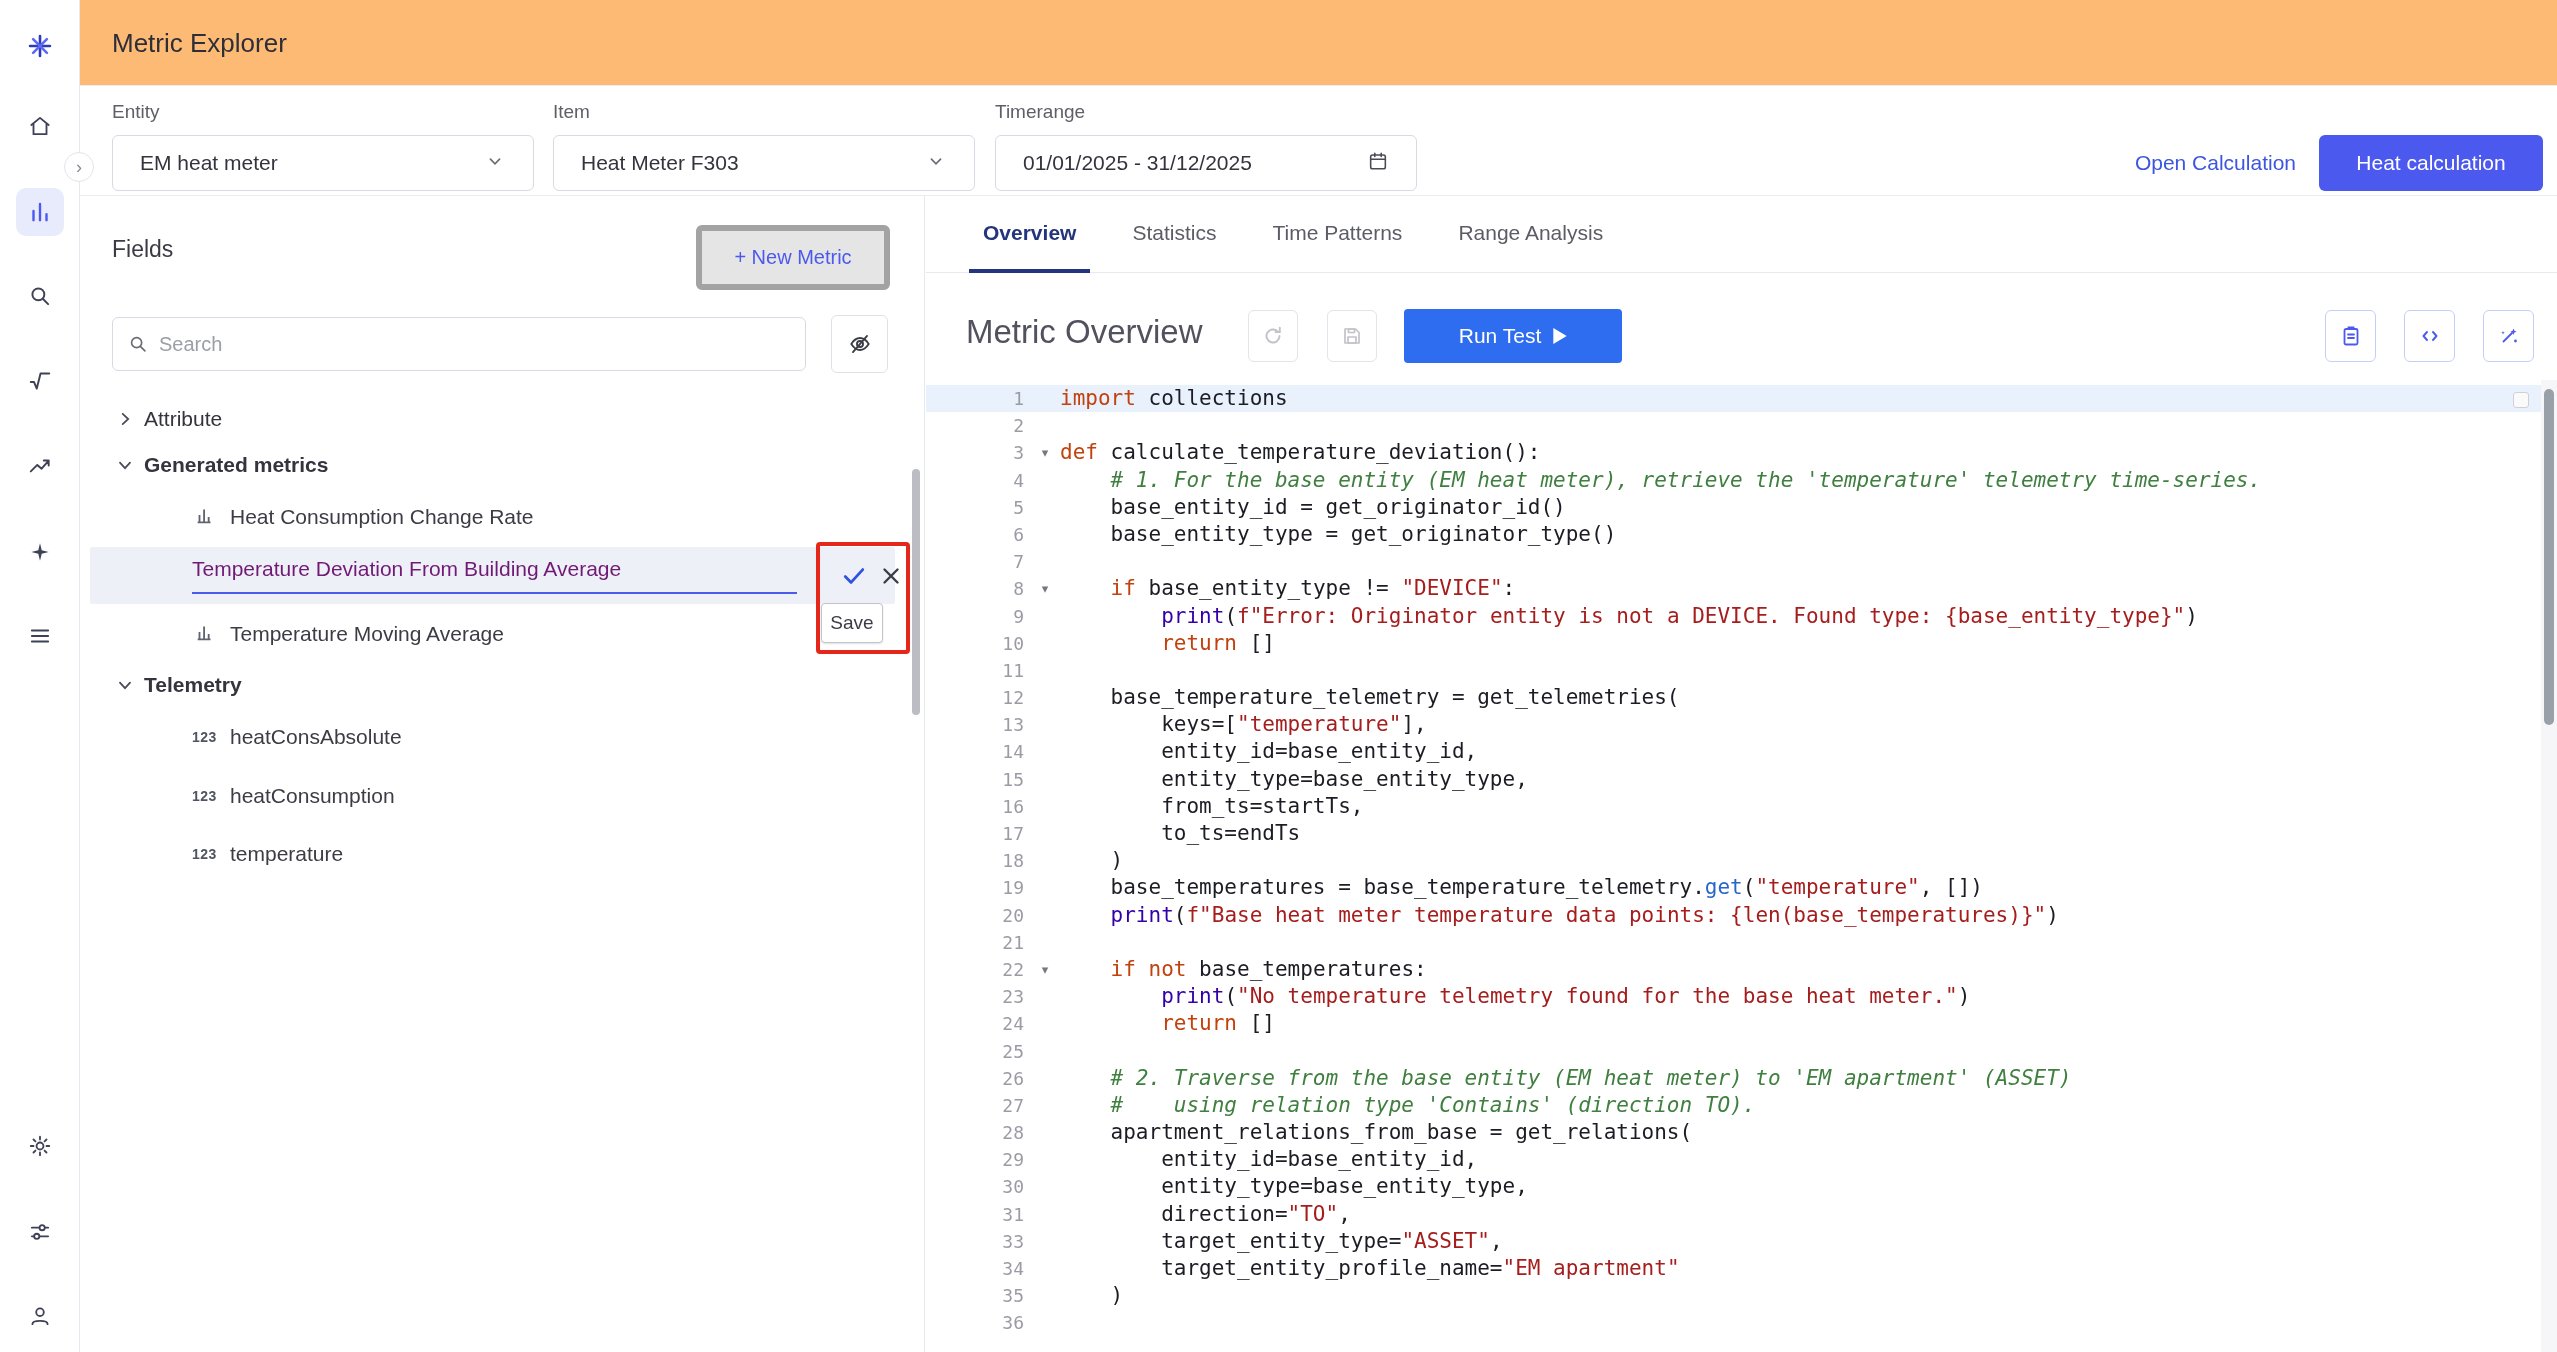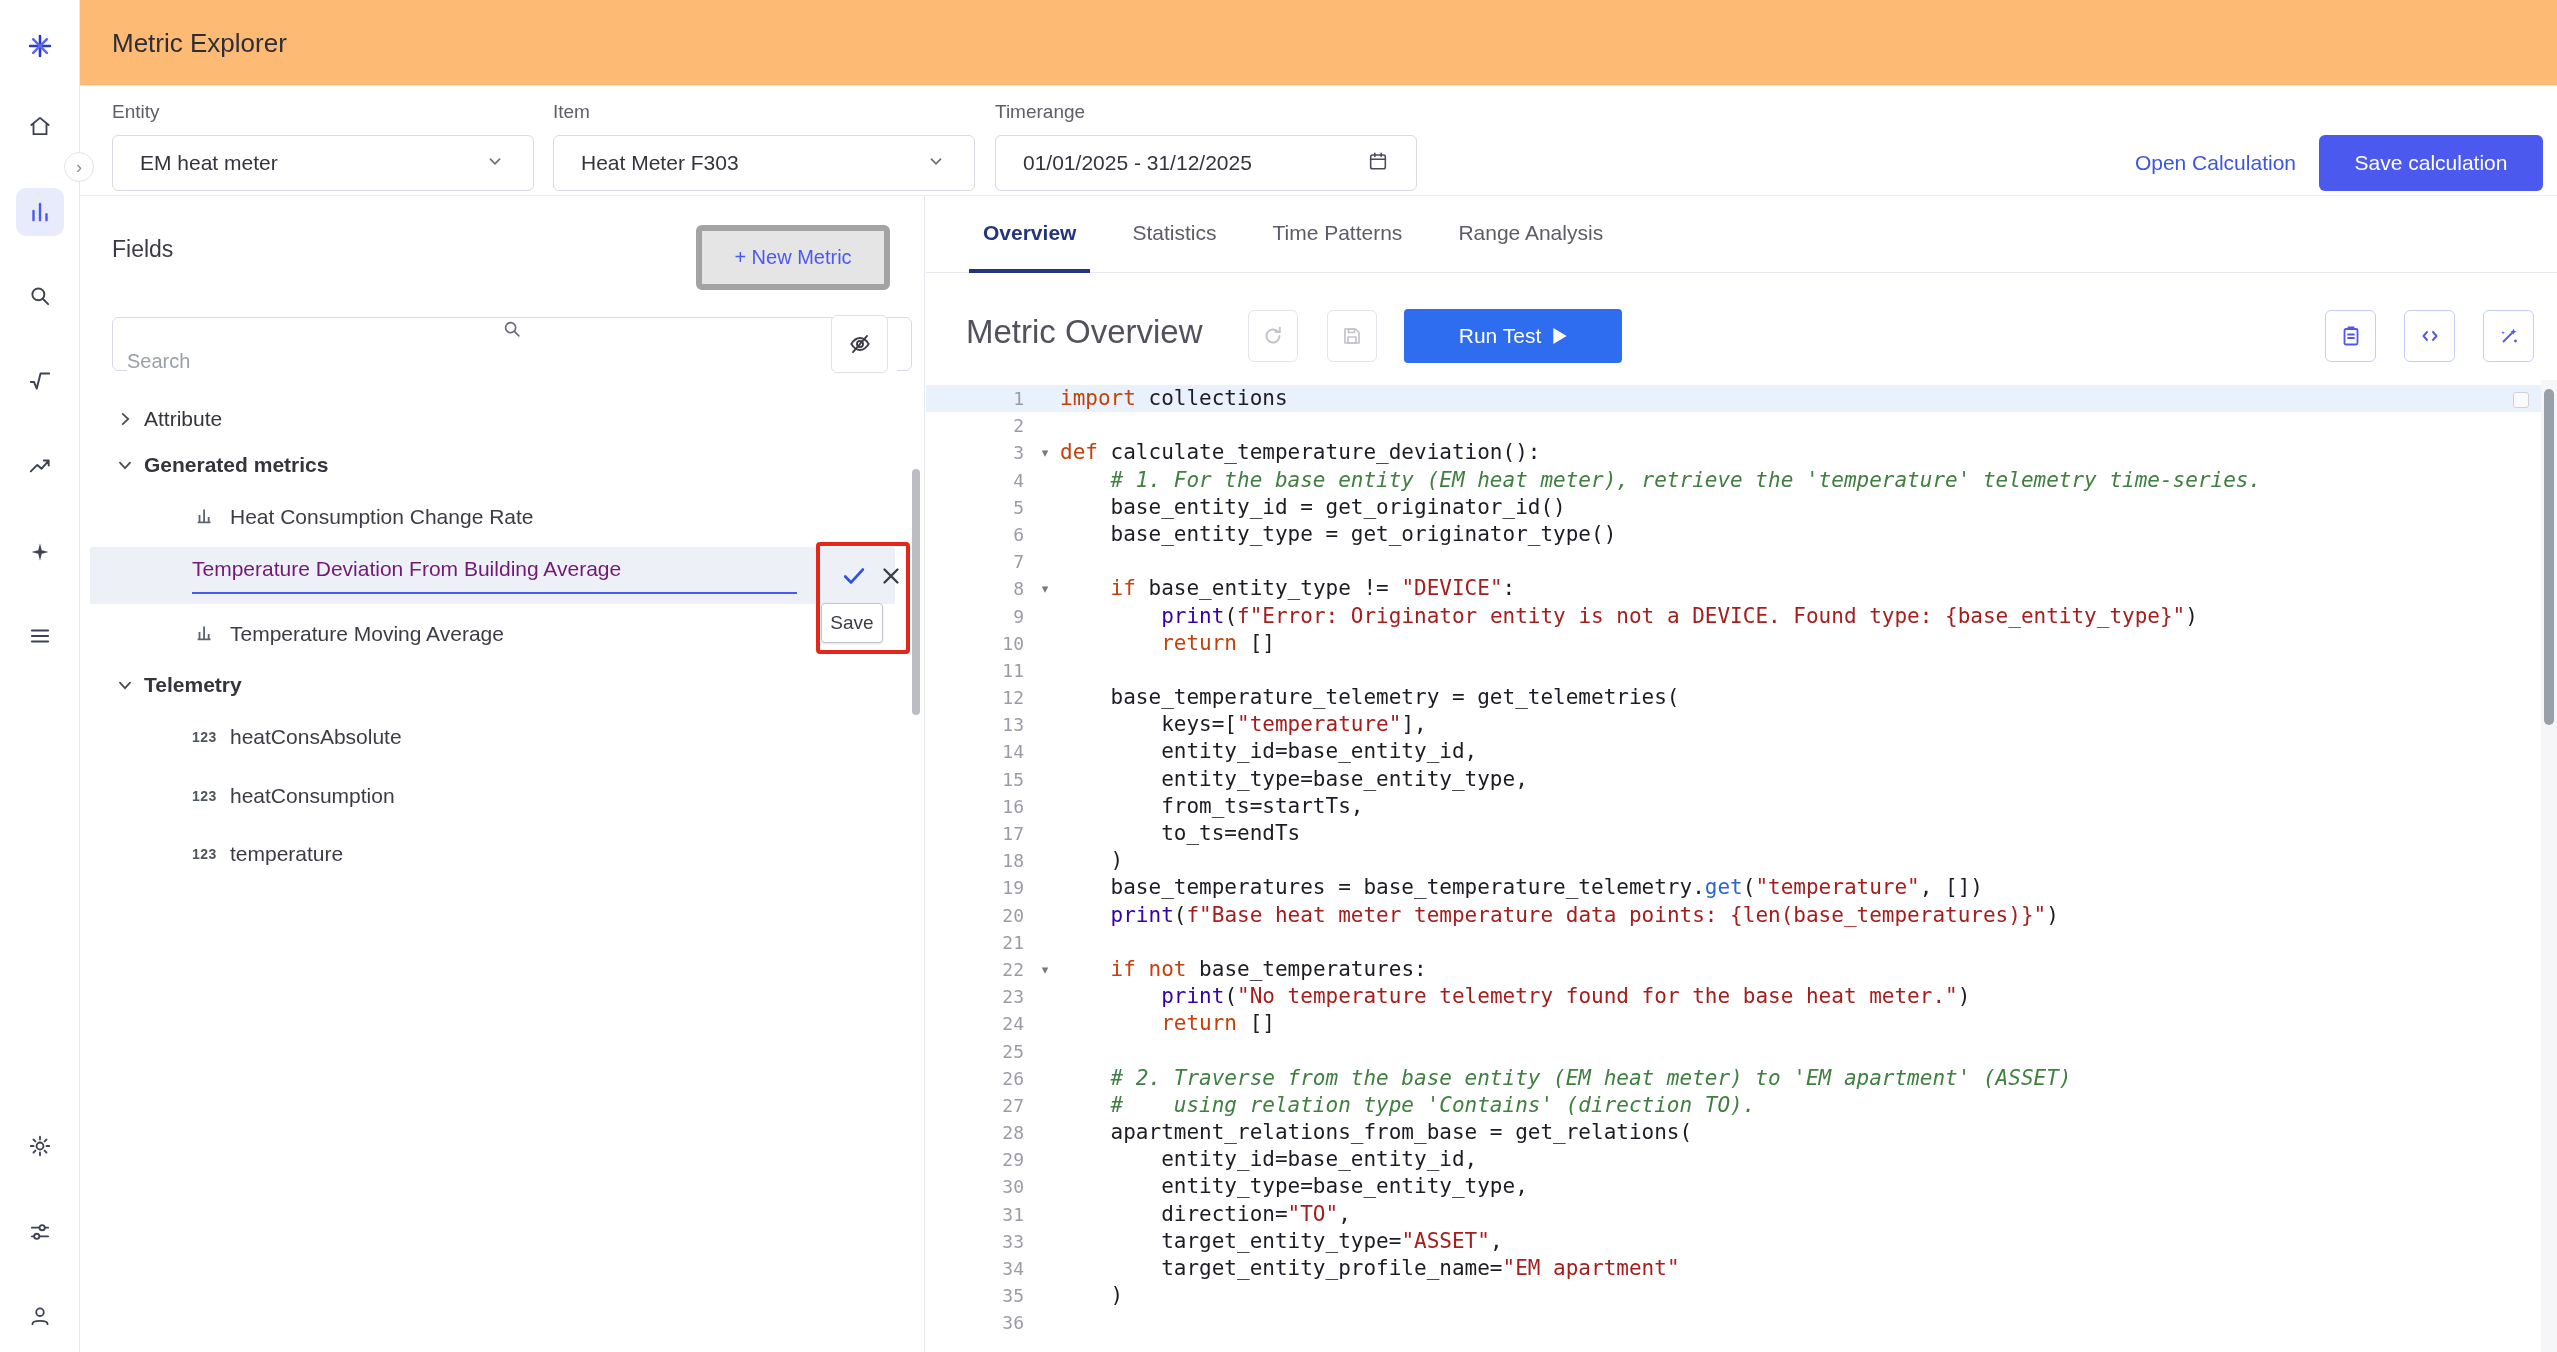--- a/index.html
+++ b/index.html
@@ -34,22 +34,22 @@
   #save-calc { position:absolute; right:14px; top:49px; width:224px; height:56px; background:#4c59ee;
     color:#fff; border:none; border-radius:6px; font-size:21px; font-weight:500; cursor:pointer;
     font-family:"Liberation Sans",sans-serif; }
 
   
   #leftpanel { left:80px; top:196px; width:845px; height:1156px; border-right:1px solid #e7e7ee; background:#fff; }
   #fields-title { position:absolute; left:32px; top:40px; font-size:23px; font-weight:500; color:#3b3b45; }
   #new-metric { position:absolute; left:616px; top:29px; width:194px; height:65px; background:#e5e5e5;
     border:6px solid #a3a3a3; border-radius:6px; color:#4c59ee; font-size:20px; cursor:pointer;
     font-family:"Liberation Sans",sans-serif; }
-  #search-box { position:absolute; left:32px; top:121px; width:800px; height:54px; border:1px solid #d9d9e3;
-    border-radius:6px; display:flex; align-items:center; padding:0 14px; gap:10px;flex-direction:column; }
+  #search-box { position:absolute; left:32px; top:121px; width:694px; height:54px; border:1px solid #d9d9e3;
+    border-radius:6px; display:flex; align-items:center; padding:0 14px; gap:10px; }
   #search-box svg { width:22px; height:22px; color:#6b6b76; flex:0 0 auto; }
   #search-box input { border:none; outline:none; font-size:20px; width:100%; color:#34343e;
     font-family:"Liberation Sans",sans-serif; }
   #search-box input::placeholder { color:#9aa0a6; }
   #hide-btn { position:absolute; left:751px; top:119px; width:57px; height:58px; border:1px solid #e0e0e8;
     border-radius:6px; background:#fff; display:flex; align-items:center; justify-content:center; cursor:pointer; color:#3c3c46; }
   #hide-btn svg { width:26px; height:26px; }
 
   .tree-row { position:absolute; left:0; width:845px; height:48px; display:flex; align-items:center; cursor:pointer; }
   .tree-row .chev { position:absolute; left:34px; width:22px; height:22px; color:#4a4a55; }
@@ -206,21 +206,21 @@
     </div>
     <div class="f-label" style="left:915px">Timerange</div>
     <div class="f-select" style="left:915px; width:422px">
       <span>01/01/2025 - 31/12/2025</span>
       <span class="chev"><svg viewBox="0 0 24 24" fill="none" stroke="#4a4a55" stroke-width="1.7" stroke-linecap="round">
             <rect x="4" y="5.5" width="16" height="15" rx="2"></rect>
             <path d="M4 10 H20 M8.5 3.5 V7 M15.5 3.5 V7"></path>
           </svg></span>
     </div>
     <div id="open-calc">Open Calculation</div>
-    <button id="save-calc">Save calculation</button>
+    <button id="save-calc">Heat calculation</button>
   </div>
 
   <div id="leftpanel" class="abs">
     <div id="fields-title">Fields</div>
     <button id="new-metric">+ New Metric</button>
 
     <div id="search-box">
       <svg viewBox="0 0 24 24" fill="none" stroke="currentColor" stroke-width="1.8" stroke-linecap="round">
           <circle cx="10.5" cy="10.5" r="5.5"></circle>
           <path d="M14.8 14.8 L19.5 19.5"></path>

